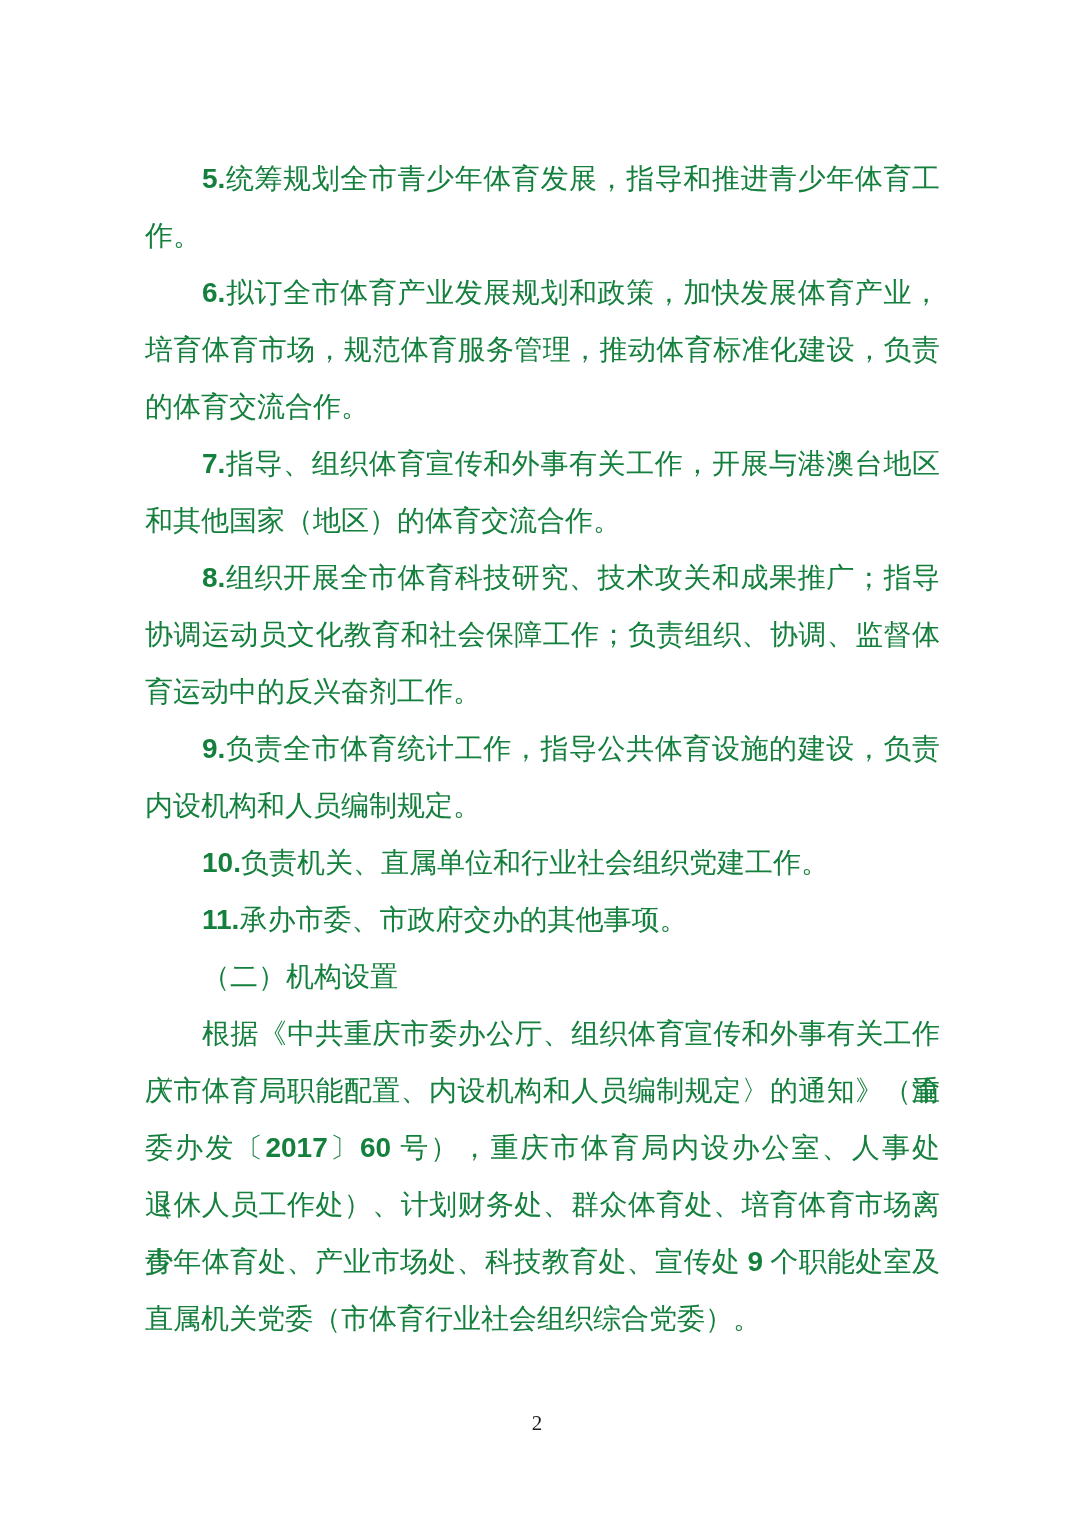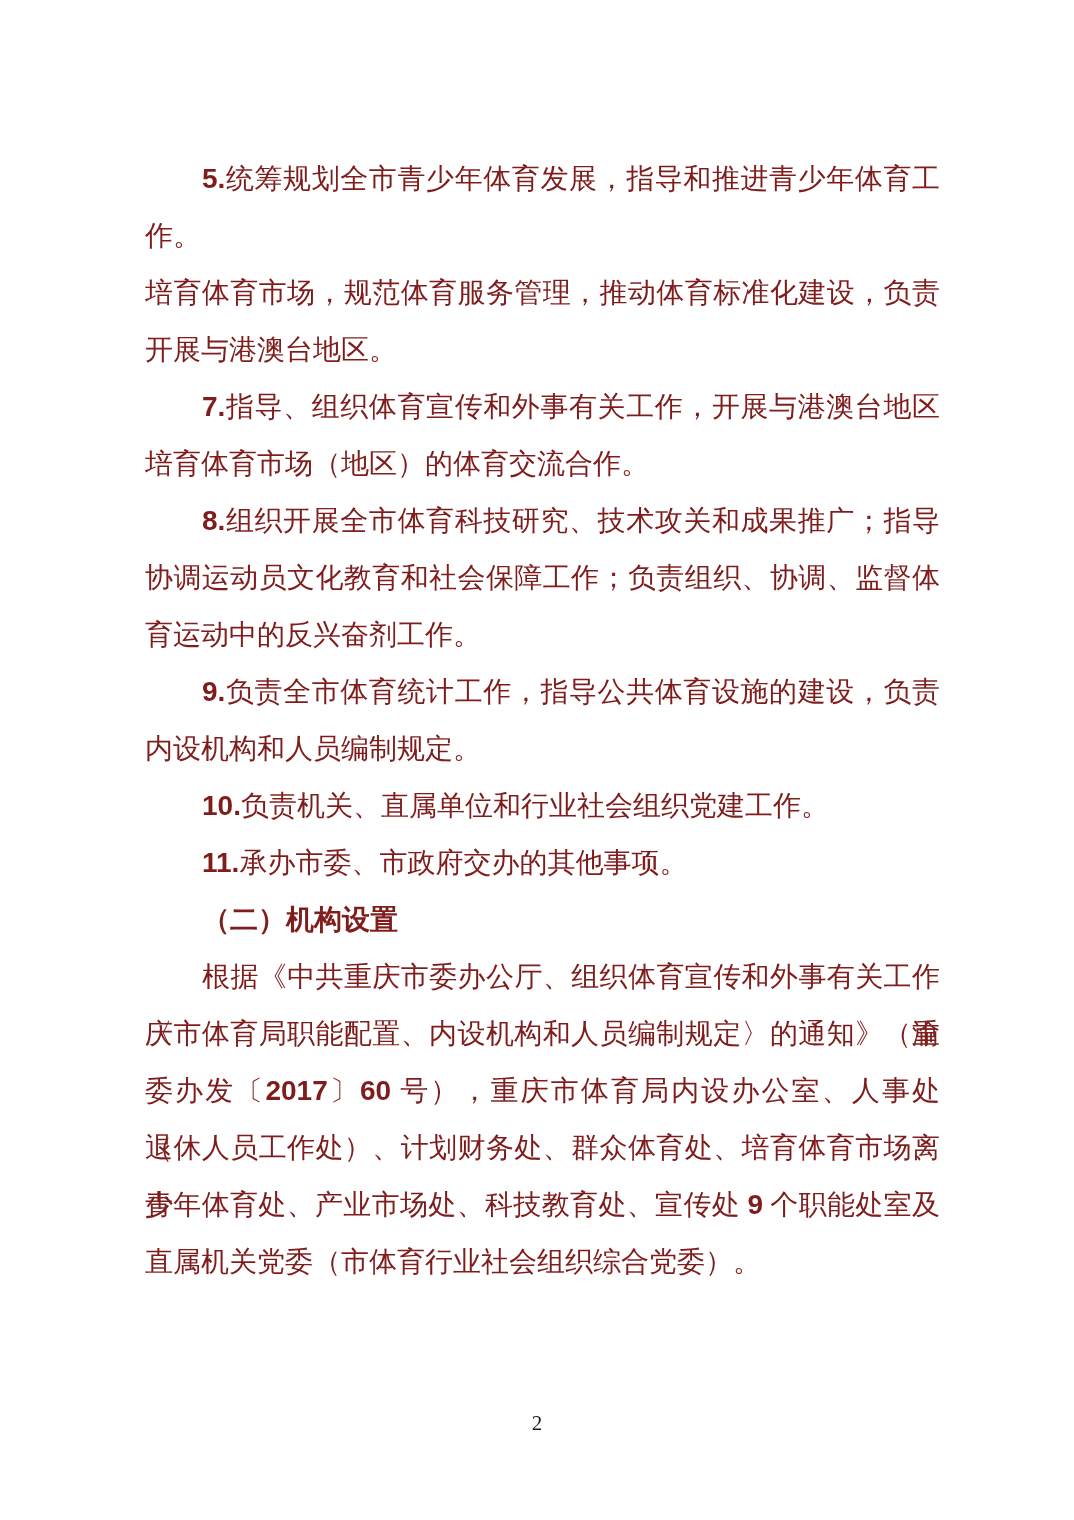--- a/index.html
+++ b/index.html
@@ -22,36 +22,36 @@
     width: 795px;
   }
   .para {
     margin: 0;
     padding: 0;
   }
   .line {
     font-size: 28px;
     line-height: 57px;
     height: 57px;
-    color: #7f1d1d;
+    color: #15803d;
     text-align: left;
     letter-spacing: 0;
     overflow: visible;
   }
   
   .line.fill {
     text-align: justify;
     text-align-last: justify;
   }
   
   .line.first {
     text-indent: 57px;
   }
   .para.heading .line {
-    font-weight: bold;
+    font-weight: normal;
   }
   
   .num {
     font-family: "Liberation Sans", sans-serif;
     font-weight: bold;
     text-align: right;
   }
   .footer {
     position: absolute;
     left: 0;
@@ -69,26 +69,27 @@
 </head>
 <body>
 
 <div class="page">
   <div class="doc-body">
       <div class="para">
         <div class="line first fill"><span class="num">5.</span>统筹规划全市青少年体育发展，指导和推进青少年体育工</div>
         <div class="line">作。</div>
       </div>
       <div class="para">
+        <div class="line first fill"><span class="num">6.</span>拟订全市体育产业发展规划和政策，加快发展体育产业，</div>
         <div class="line fill">培育体育市场，规范体育服务管理，推动体育标准化建设，负责</div>
-        <div class="line">开展与港澳台地区。</div>
+        <div class="line">的体育交流合作。</div>
       </div>
       <div class="para">
         <div class="line first fill"><span class="num">7.</span>指导、组织体育宣传和外事有关工作，开展与港澳台地区</div>
-        <div class="line">培育体育市场（地区）的体育交流合作。</div>
+        <div class="line">和其他国家（地区）的体育交流合作。</div>
       </div>
       <div class="para">
         <div class="line first fill"><span class="num">8.</span>组织开展全市体育科技研究、技术攻关和成果推广；指导</div>
         <div class="line fill">协调运动员文化教育和社会保障工作；负责组织、协调、监督体</div>
         <div class="line">育运动中的反兴奋剂工作。</div>
       </div>
       <div class="para">
         <div class="line first fill"><span class="num">9.</span>负责全市体育统计工作，指导公共体育设施的建设，负责</div>
         <div class="line">内设机构和人员编制规定。</div>
       </div>

